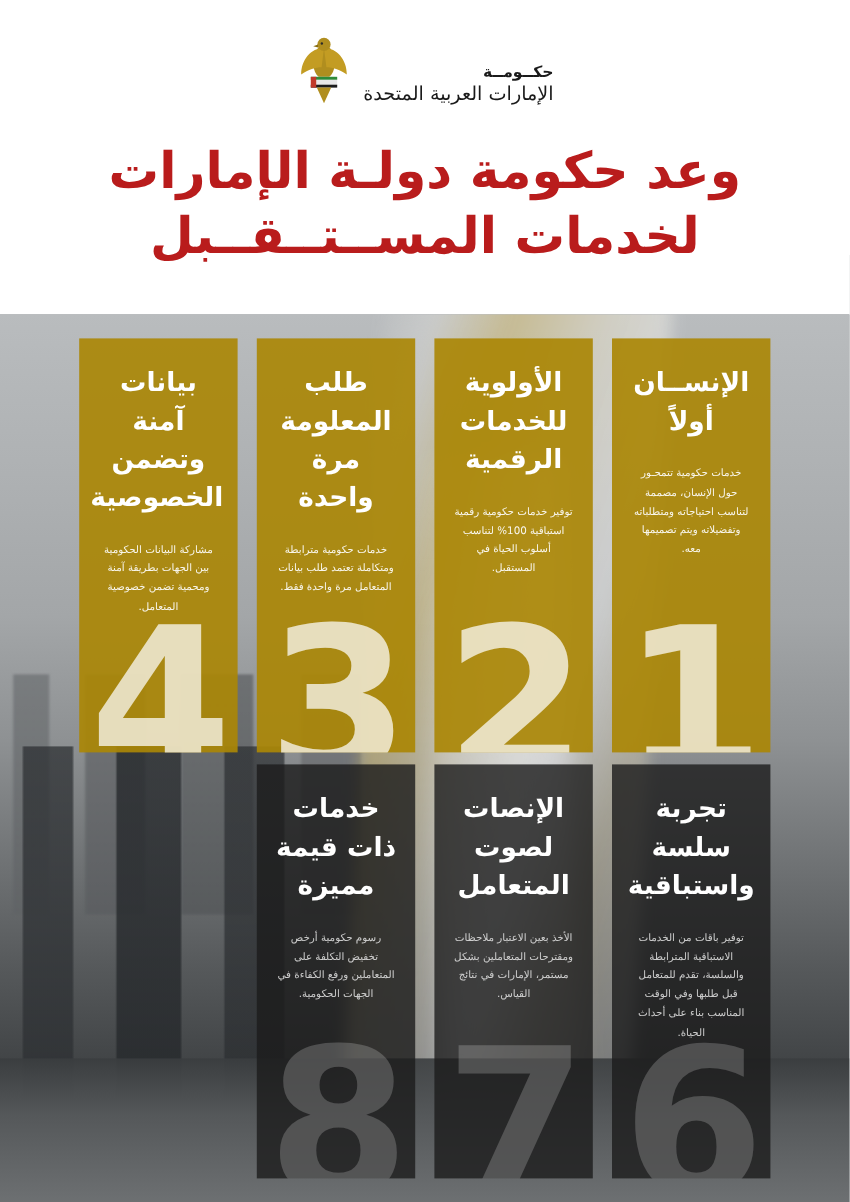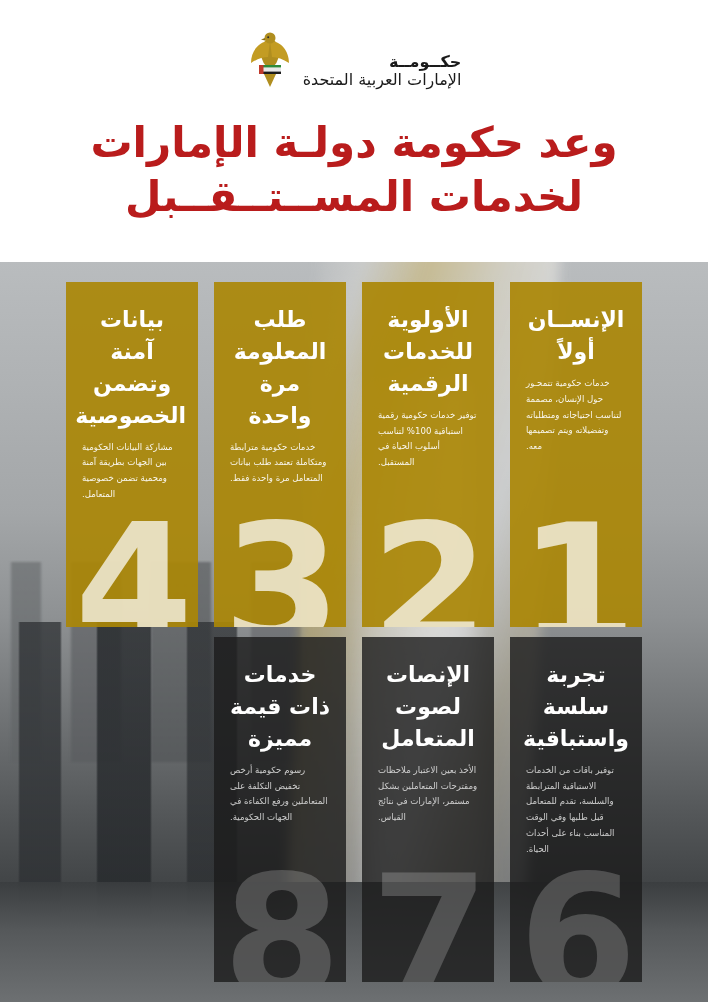--- a/index.html
+++ b/index.html
@@ -39,21 +39,21 @@
     position: relative;
   }
   .emblem svg { display: block; }
   .gov-words {
     display: flex;
     flex-direction: column;
     align-items: flex-start;
     line-height: 1.15;
   }
   .gov-line1 {
-    font-size: 16px;
+    font-size: 13px;
     font-weight: bold;
     color: #1a1a1a;
     letter-spacing: 0px;
     margin-top: 27px;
   }
   .gov-line2 {
     font-size: 16px;
     font-weight: normal;
     color: #1a1a1a;
   }
@@ -197,25 +197,25 @@
     color: #ffffff;
     font-size: 22px;
     font-weight: bold;
     line-height: 1.45;
     text-align: center;
     white-space: pre-line;
     position: relative;
     z-index: 3;
   }
   .card-body {
-    margin-top: 8px;
+    margin-top: 20px;
     color: rgba(255,255,255,0.92);
     font-size: 8.6px;
     line-height: 1.85;
-    text-align: left;
+    text-align: center;
     position: relative;
     z-index: 3;
     padding: 0 4px;
   }
   .card.dark .card-body {
     color: rgba(225,225,225,0.88);
   }
   .card-num {
     position: absolute;
     z-index: 1;

